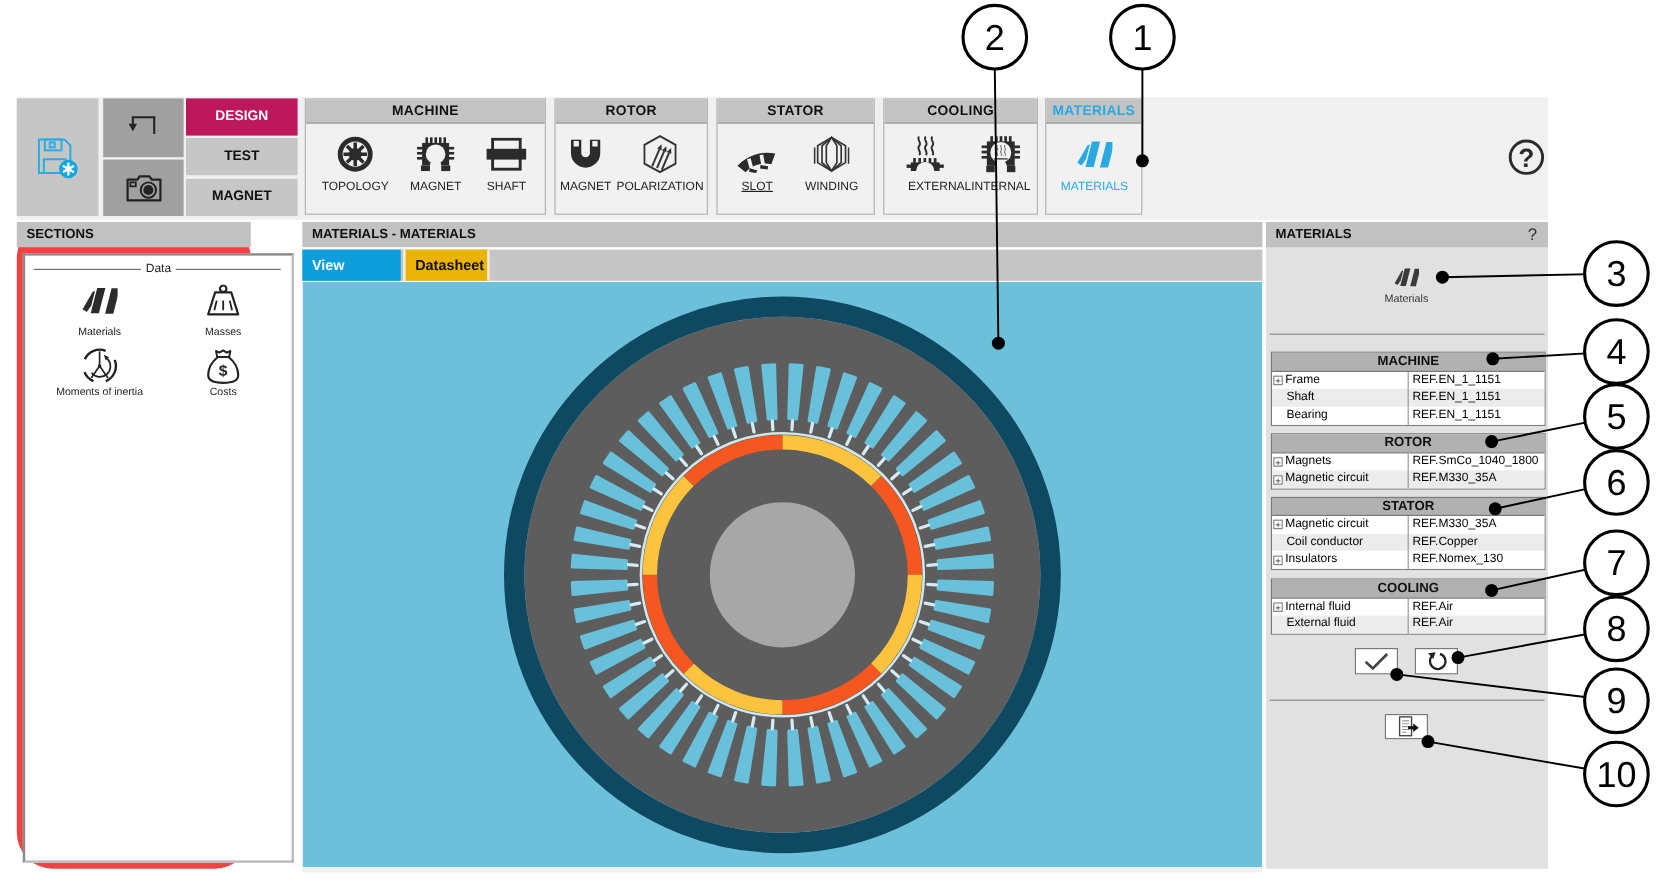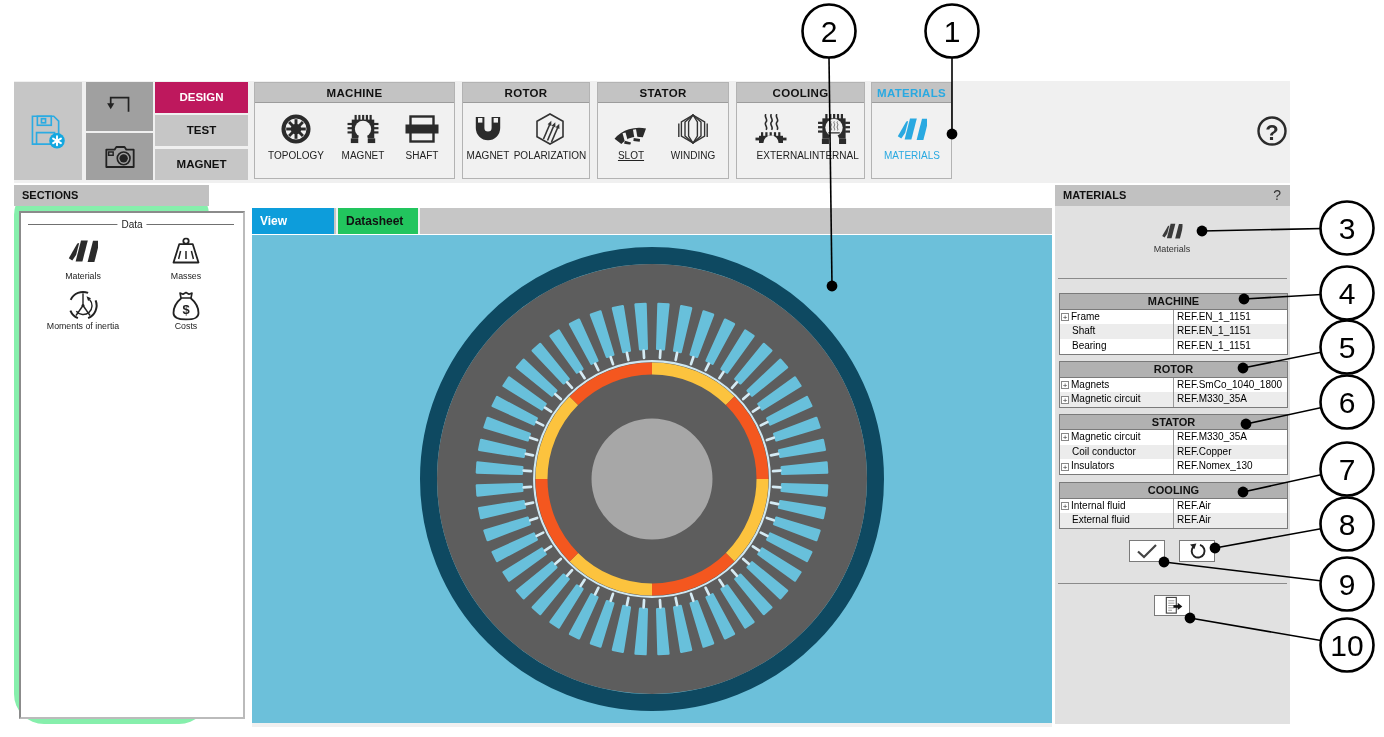--- a/index.html
+++ b/index.html
@@ -18,33 +18,33 @@
 .grphead { height:20px; background:#c3c3c3; border-bottom:1px solid #9c9c9c; font-weight:bold; font-size:11.5px; text-align:center; line-height:20px; letter-spacing:0.3px; }
 .gicon { position:absolute; top:130px; transform:translate(-50%,-50%); }
 .gicon { top:48px; }
 .glabel { position:absolute; top:67px; transform:translateX(-50%); font-size:10px; white-space:nowrap; }
 #help { left:1256px; top:115px; }
 
 
 .phead { height:21px; background:#c1c1c1; font-weight:bold; font-size:11px; color:#111; line-height:21px; }
 
 
-#leftpanel { left:14px; top:185px; width:195px; height:539px; background:#86efac;border-radius:30px; }
+#leftpanel { left:14px; top:185px; width:195px; height:539px; background:#ef4444;border-radius:30px; }
 #leftbox { left:5px; top:26px; width:226px; height:508px; background:#fff; border:2px solid #8b8b8b; border-right-color:#bbb; border-bottom-color:#bbb; }
 #dataline { left:7px; top:11px; width:206px; border-top:1px solid #707070; }
 #datalabel { left:50%; top:6px; transform:translateX(-50%); background:#fff; padding:0 4px; font-size:10px; color:#222; }
 .sicon { position:absolute; transform:translate(-50%,-50%); }
 .slabel { position:absolute; transform:translateX(-50%); font-size:8.8px; color:#222; white-space:nowrap; }
 
 
 #cpanel-head { left:252px; top:185px; width:800px; }
 #cpanel-head span { margin-left:8px; }
 #tabrest { left:252px; top:208px; width:800px; height:26px; background:#c6c6c6; }
 #tabview { left:252px; top:208px; width:82px; height:26px; background:#0d9ddb; color:#fff; font-weight:bold; font-size:12px; line-height:26px; text-indent:8px; }
-#tabdata { left:336px; top:208px; width:84px; height:26px; background:#22c55e; color:#111; font-weight:bold; font-size:12px; line-height:26px; text-indent:8px; border-left:2px solid #f1f1f1; border-right:2px solid #f1f1f1; }
+#tabdata { left:336px; top:208px; width:72px; height:26px; background:#eab308; color:#111; font-weight:bold; font-size:12px; line-height:26px; text-indent:8px; border-left:2px solid #f1f1f1; border-right:2px solid #f1f1f1; }
 #view { left:252px; top:235px; width:800px; height:488px; overflow:hidden; }
 
 
 #rpanel { left:1055px; top:185px; width:235px; height:539px; background:#e1e1e1; }
 #rphead { left:0; top:0; width:235px; padding-left:8px; }
 #rphelp { position:absolute; right:9px; top:0; font-weight:normal; font-size:14px; color:#333; }
 #rlogo { left:117px; top:37px; transform:translateX(-50%); }
 #rlogolabel { left:117px; top:59px; transform:translateX(-50%); font-size:9px; color:#333; }
 .hr { position:absolute; left:3px; width:229px; border-top:1px solid #8a8a8a; }
 
@@ -285,20 +285,21 @@
       <div class="slabel" style="left:62px;top:108px;">Moments of inertia</div>
       <div class="sicon" style="left:165px;top:94px;"><svg width="28" height="31" viewBox="0 0 28 31">
             <path d="M 9.5,8.5 C 4,13 1.5,18.5 1.5,23.5 C 1.5,28 5,30 14,30 C 23,30 26.5,28 26.5,23.5 C 26.5,18.5 24,13 18.5,8.5" fill="none" stroke="#222" stroke-width="1.8"></path>
             <path d="M 9,8.5 L 8,3.5 L 11,4.8 L 14,3 L 17,4.8 L 20,3.5 L 19,8.5 Z" fill="none" stroke="#222" stroke-width="1.6" stroke-linejoin="round"></path>
             <text x="14" y="24.5" text-anchor="middle" font-family="'Liberation Sans',sans-serif" font-size="13" font-weight="bold" fill="#222">$</text>
           </svg></div>
       <div class="slabel" style="left:165px;top:108px;">Costs</div>
     </div>
   </div>
 
+  <div id="cpanel-head" class="abs phead"><span>MATERIALS - MATERIALS</span></div>
   <div id="tabrest" class="abs"></div>
   <div id="tabview" class="abs">View</div>
   <div id="tabdata" class="abs">Datasheet</div>
   <div id="view" class="abs">
       <svg class="motor" width="800" height="488" viewBox="0 0 800 488">
         <rect x="0" y="0" width="800" height="488" fill="#6cc0da"></rect>
         <circle cx="400.0" cy="244.0" r="223.5" fill="none" stroke="#0e4961" stroke-width="17"></circle>
         <circle cx="400.0" cy="244.0" r="215" fill="#5d5d5d"></circle>
         <g fill="#68c0db" stroke="#68c0db" stroke-width="2.4" stroke-linejoin="round">
           <path d="M 396.65,113.8 L 395,68.8 L 405,68.8 L 403.35,113.8 Z" transform="rotate(3.75 400.0 244.0)"></path>

